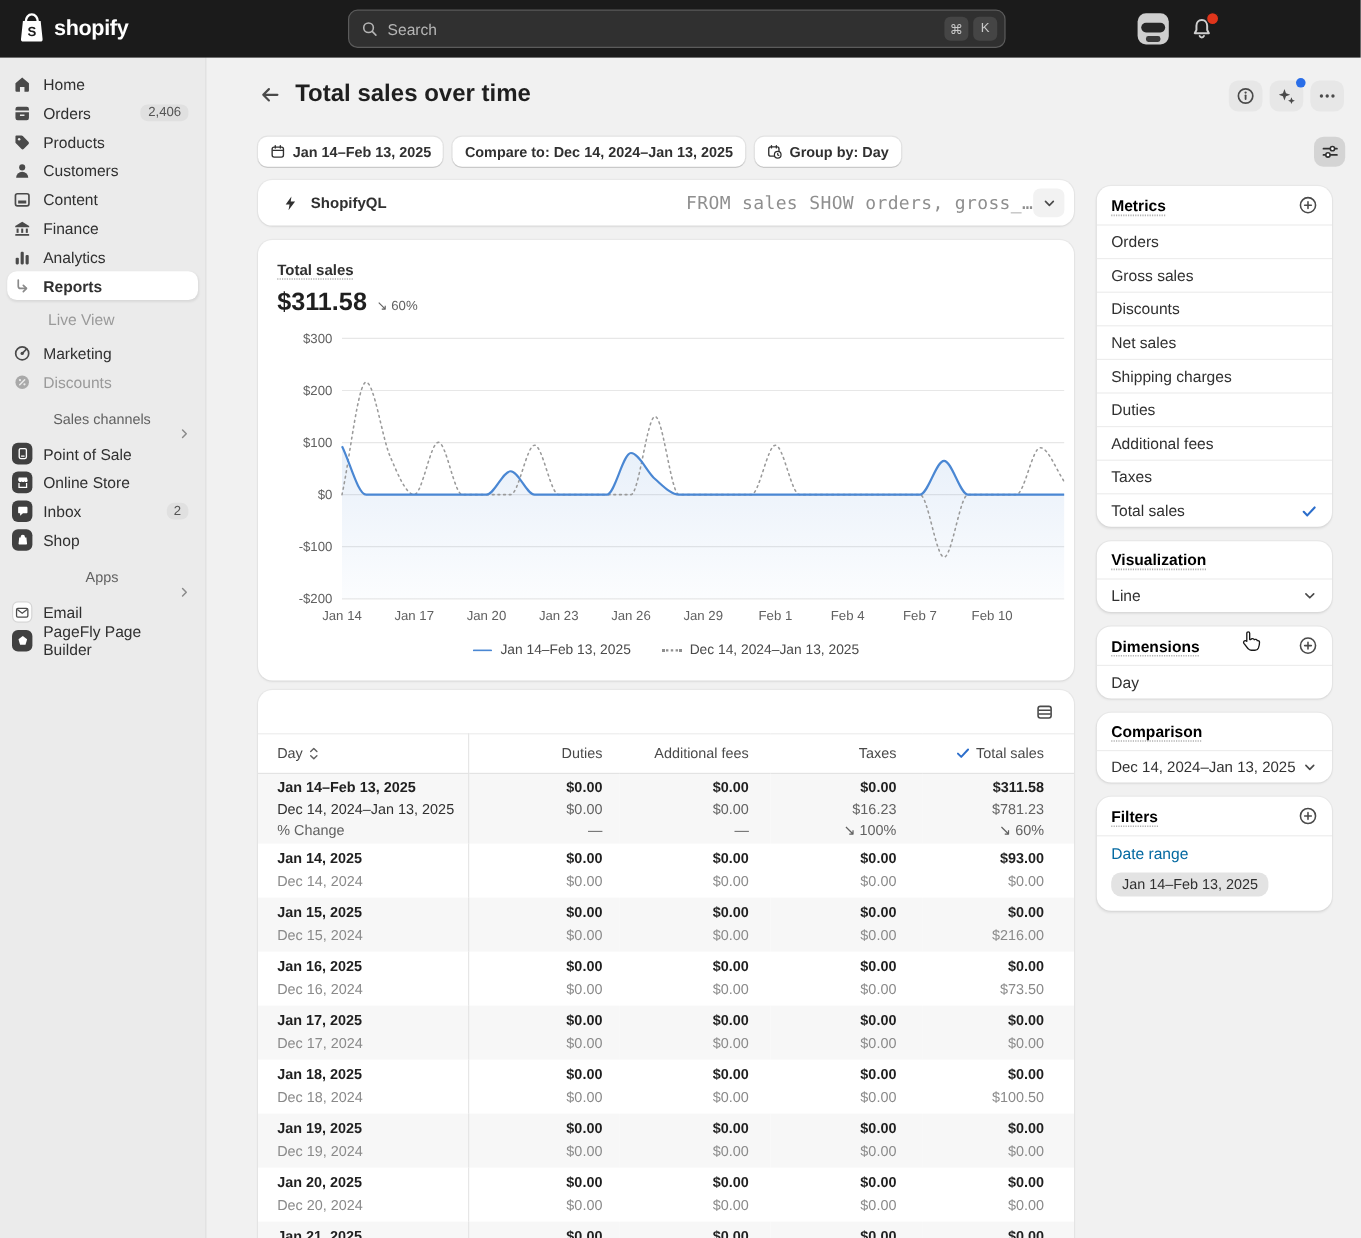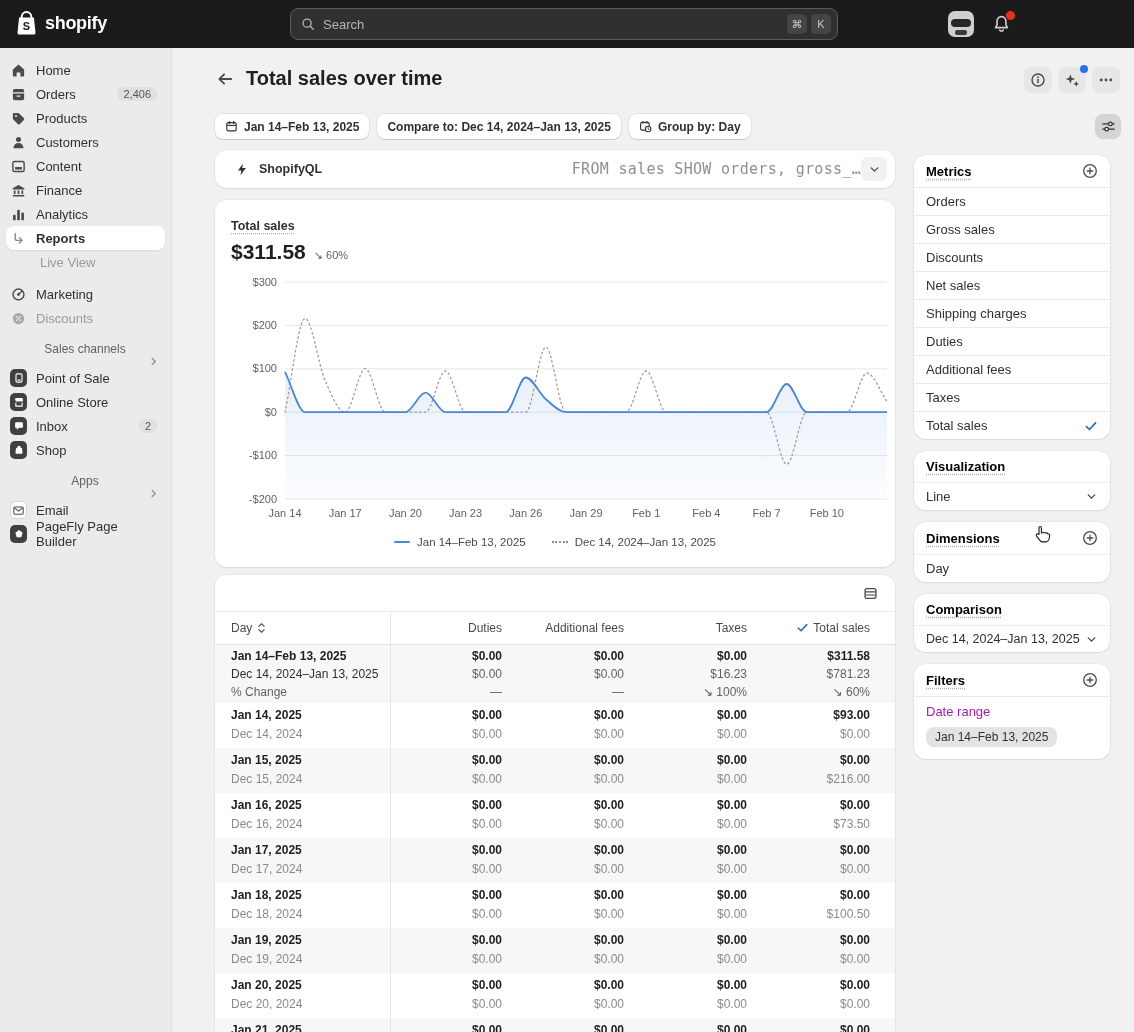--- a/index.html
+++ b/index.html
@@ -20,21 +20,21 @@
   .store-avatar .base { position:absolute; left:7px; top:19px; width:12px; height:5px; border-radius:2px; background:#3a3a3a; }
   .bell-wrap { position:relative; }
   .badge-dot { position:absolute; top:-4px; right:-5px; width:11px; height:11px; border-radius:50%; background:#e0351b; border:1.5px solid #1b1b1b; }
 
   
   .sidebar { position:absolute; top:48px; left:0; bottom:0; width:172px; background:#ebebeb; border-right:1px solid #e0e0e0; padding-top:10px; }
   .nav-item { display:flex; align-items:center; height:24px; margin:0 6px; padding:0 6px 0 4px; border-radius:8px; font-size:13px; color:#303030; font-weight:500; }
   .nav-item .nicon { width:17px; height:17px; display:flex; align-items:center; justify-content:center; margin-right:9px; flex:none; }
   .nav-item.active { background:#fff; font-weight:bold; box-shadow:0 1px 2px rgba(0,0,0,.08); }
   .nav-item.muted { color:#9a9a9a; }
-  .nav-item.text-indent { padding-left:34px; }
+  .nav-item.text-indent { padding-left:34px;align-items:flex-end; }
   .nav-badge { margin-left:auto; margin-right:2px; background:#e0e0e0; border-radius:6px; font-size:11px; color:#555; padding:1px 6px; font-weight:500; }
   .sec-label { display:flex; align-items:center; margin:12px 6px 2px 6px; padding:0 6px 0 5px; height:22px; font-size:12px; color:#616161; font-weight:500;flex-direction:column; }
   .sec-label .chev { margin-left:auto; }
   .appicon { width:18px; height:18px; border-radius:5px; background:#404040; display:flex; align-items:center; justify-content:center; }
   .appicon.light { background:#fdfdfd; border:1px solid #d5d5d5; }
   .gap8 { height:8px; }
 
   
   .main { position:absolute; top:48px; left:202px; width:932px; bottom:0; }
   .page-header { position:absolute; top:19px; left:13px; display:flex; align-items:center; gap:11px; }
@@ -91,21 +91,21 @@
   th .chk { display:inline-block; vertical-align:-2px; margin-right:4px; }
 
   
   .right-col { position:absolute; top:107px; left:712px; width:196px; }
   .pcard { background:#fff; border-radius:12px; box-shadow:0 1px 2px rgba(0,0,0,.07), 0 0 0 1px rgba(0,0,0,.03); margin-bottom:12px; overflow:hidden; }
   .pcard-h { display:flex; align-items:center; justify-content:space-between; padding:8px 12px; }
   .pcard-h .t { font-size:13px; font-weight:bold; color:#000000; }
   .pcard-h .t.dotted { text-decoration:underline dotted #b0b0b0; text-underline-offset:3px; }
   .prow { display:flex; align-items:center; justify-content:space-between; padding:6px 12px; border-top:1px solid #ededed; font-size:13px; color:#303030; }
   .pbody { padding:2px 12px 12px 12px; border-top:1px solid #ededed; }
-  .pbody .lbl { font-size:13px; color:#a21caf; margin:5px 0 8px; }
+  .pbody .lbl { font-size:13px; color:#0369a1; margin:5px 0 8px; }
   .fchip { display:inline-block; background:#e3e3e3; border-radius:8px; padding:3px 9px; font-size:12px; color:#303030; }
 
   .cursor { position:absolute; z-index:50; left:1033px; top:524px; }
 </style>
 </head>
 <body>
 
 <div class="topbar">
   <div class="brand">
     <svg width="25" height="26" viewBox="0 0 24 26">

